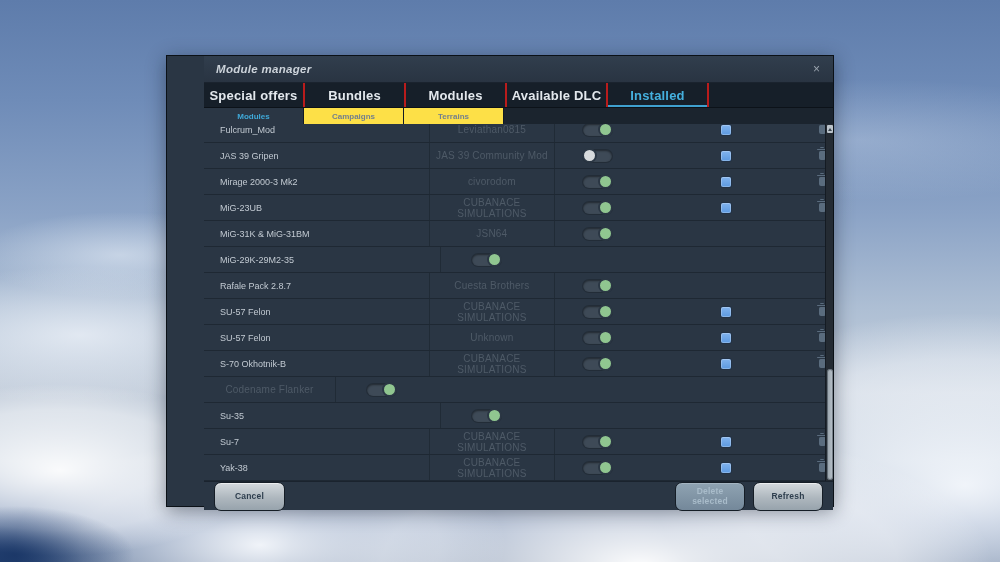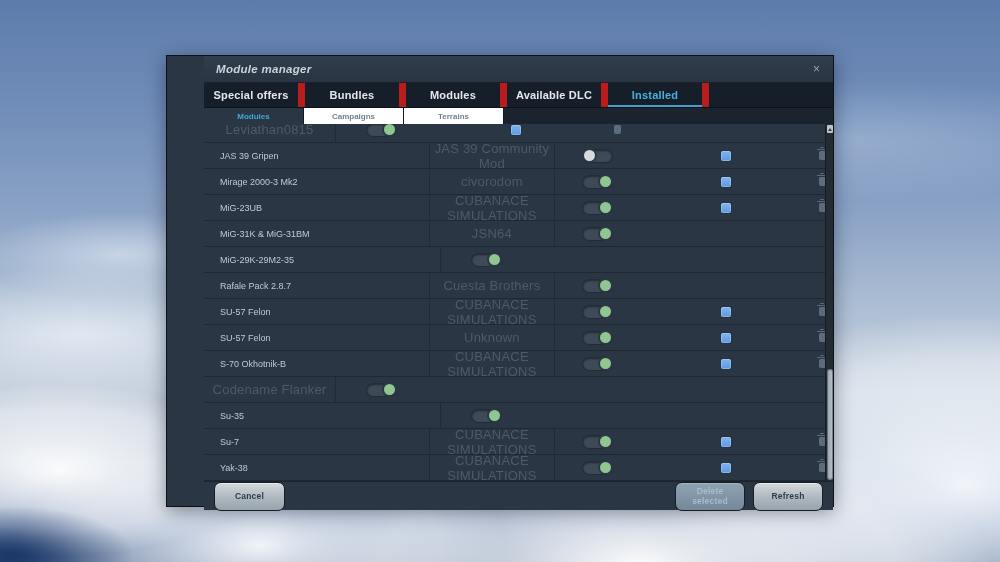--- a/index.html
+++ b/index.html
@@ -26,37 +26,37 @@
     box-shadow:0 4px 18px rgba(10,20,35,.45); color:#c2cad2;padding-left:37px;}
 
   .titlebar{position:relative; height:26px; background:linear-gradient(180deg,#313e4d,#293442);
     border-bottom:1px solid #1a232e; display:flex; align-items:center;}
   .title{font-style:italic; font-weight:bold; font-size:11.5px; color:#ccd3da; padding-left:12px; letter-spacing:.3px;}
   .close{position:absolute; right:9px; top:50%; transform:translateY(-50%);
     color:#99a3ad; font-size:12px; line-height:12px; cursor:default; padding:2px 4px;}
 
   .tabs{display:flex; height:24px; background:#161f29; border-bottom:1px solid #0c1219;}
   .tab{position:relative; width:101px; box-sizing:border-box; display:flex; align-items:center; justify-content:center;
-    font-size:11px; font-weight:bold; color:#e3e8ed; border-right:7px solid #b91c1c; letter-spacing:.2px;}
+    font-size:13px; font-weight:bold; color:#e3e8ed; border-right:2px solid #b91c1c; letter-spacing:.2px;}
   .tab.active{color:#45b0de;}
   .tab.active::after{content:''; position:absolute; left:0; right:0; bottom:0; height:2.5px; background:#3fa0cf;}
 
   .subtabs{display:flex; height:16px; background:#1b242e;}
   .subtab{width:100px; box-sizing:border-box; display:flex; align-items:center; justify-content:center;
-    font-size:8px; font-weight:bold; color:#727f8d; background:#ffffff; border-right:1px solid #121a23;}
+    font-size:8px; font-weight:bold; color:#727f8d; background:#fde047; border-right:1px solid #121a23;}
   .subtab.active{color:#3fa9d8; background:#2a3644;}
 
   
   .list{position:relative; height:357px; overflow:hidden; background:#2a3644;}
   .rows{margin-top:-7px;}
   .row{display:flex; height:26px; box-sizing:border-box; border-bottom:1px solid #1e2833; align-items:stretch;}
   .col{display:flex; align-items:center;}
   .col.name{width:237px; box-sizing:border-box; padding-left:16px; font-size:9px; color:#c2cad2;
     border-right:1px solid #202b36;}
-  .col.dev{width:132px; box-sizing:border-box; justify-content:center; font-size:13px; color:#4e5a67;
+  .col.dev{width:132px; box-sizing:border-box; justify-content:center; font-size:10px; color:#4e5a67;
     border-right:1px solid #202b36; text-align:center; letter-spacing:.2px;}
   .col.toggle-col{width:90px; justify-content:center;}
   .col.check-col{width:180px; justify-content:center;}
   .col.trash-col{width:23px; justify-content:center;}
 
   .toggle{position:relative; width:29px; height:12px; border-radius:6px; background:#3e4a57;
     box-shadow:inset 0 1px 2px rgba(0,0,0,.45), 0 0 0 1px rgba(0,0,0,.18); cursor:default;}
   .knob{position:absolute; top:-2px; width:15px; height:15px; border-radius:50%; box-sizing:border-box;
     border:2px solid #2b3744;}
   .toggle.on .knob{right:-1px; background:#90c690;}
@@ -113,20 +113,21 @@
 
     <div class="subtabs">
         <div class="subtab active">Modules</div>
         <div class="subtab">Campaigns</div>
         <div class="subtab">Terrains</div>
       </div>
 
     <div class="list">
       <div class="rows">
           <div class="row">
+            <div class="col name">Fulcrum_Mod</div>
             <div class="col dev">Leviathan0815</div>
             <div class="col toggle-col">
               <div class="toggle on">
                 <span class="knob"></span>
               </div>
             </div>
             <div class="col check-col">
               <span class="checkbox"></span>
             </div>
             <div class="col trash-col">

